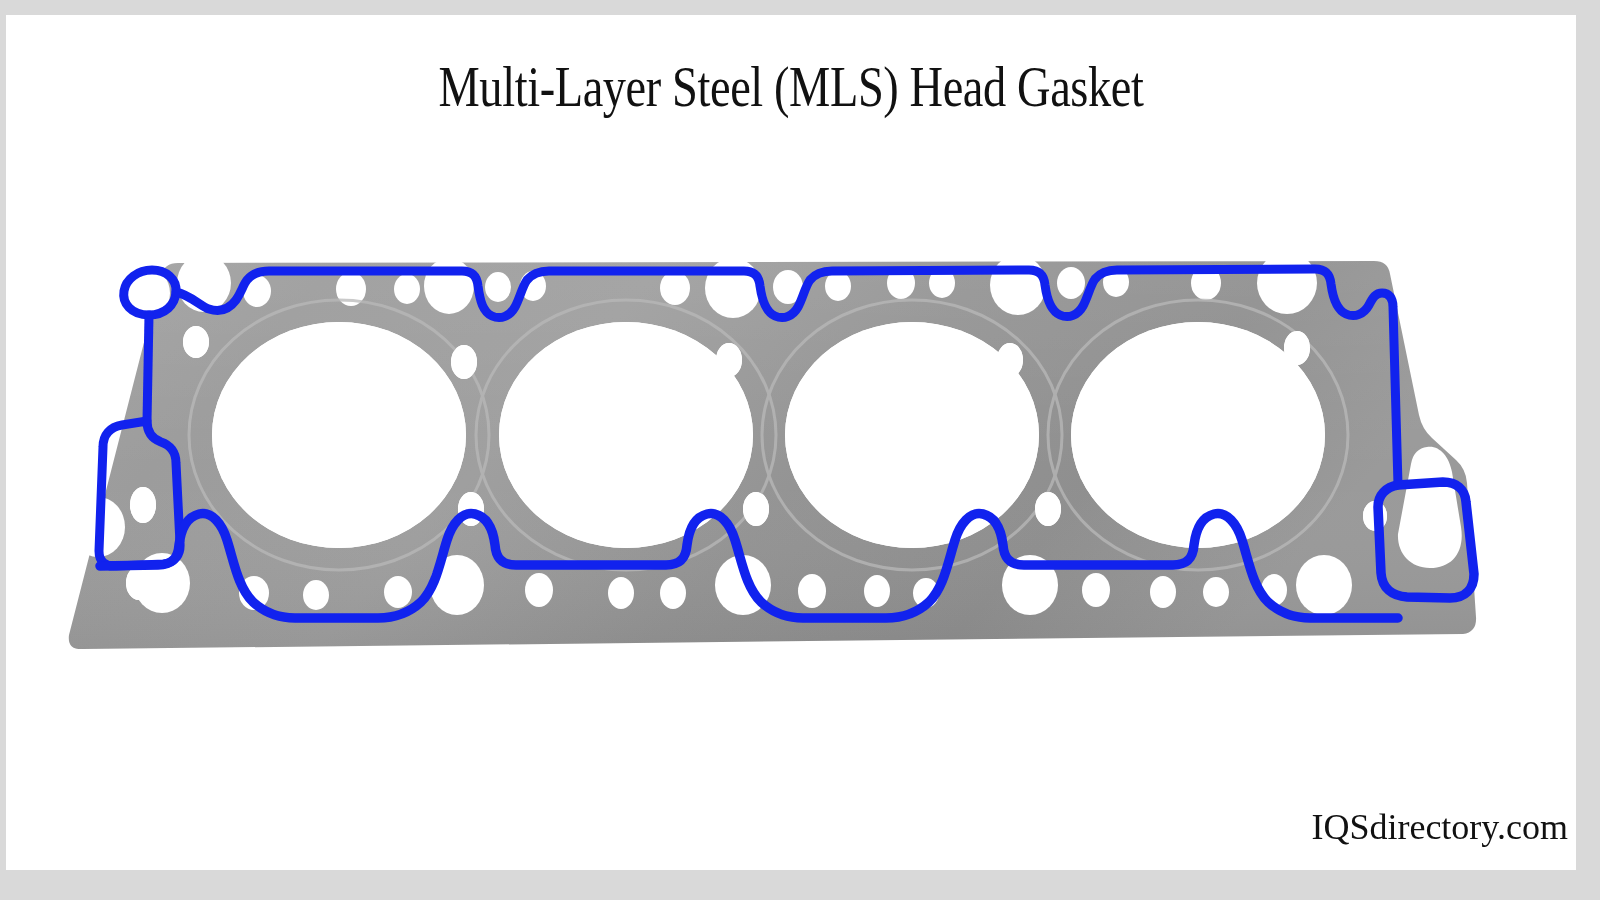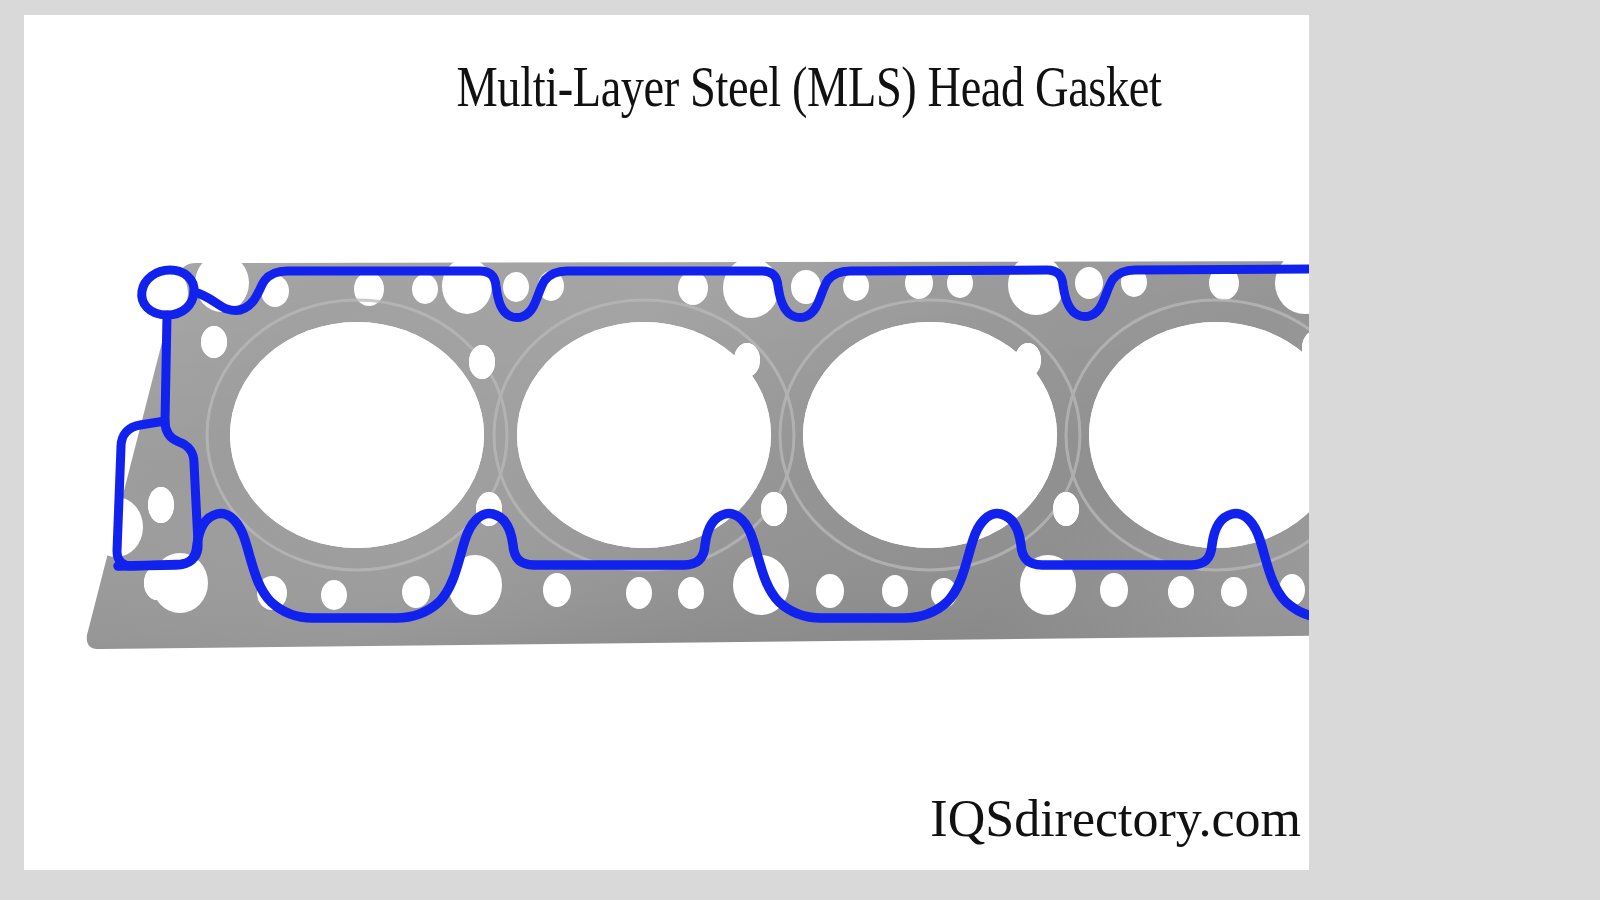--- a/index.html
+++ b/index.html
@@ -15,23 +15,23 @@
     font-family: "Liberation Serif", "DejaVu Serif", serif;
   }
   #frame {
     position: absolute;
     left: 0; top: 0;
     width: 1600px; height: 900px;
     background: #d9d9d9;
   }
   #canvas {
     position: absolute;
-    left: 24px;
+    left: 6px;
     top: 15px;
-    width: 1285px;
+    width: 1570px;
     height: 855px;
     background: #ffffff;
     overflow: hidden;
   }
   #title {
     position: absolute;
     left: 0;
     top: 38px;
     width: 1570px;
     text-align: center;
@@ -42,21 +42,21 @@
     letter-spacing: -0.5px;
     transform: scaleX(0.80);
     transform-origin: 50% 50%;
     white-space: nowrap;
   }
   #watermark {
     position: absolute;
     right: 8px;
     bottom: 22px;
     font-family: "Liberation Serif", "DejaVu Serif", serif;
-    font-size: 52px;
+    font-size: 36px;
     color: #111111;
     white-space: nowrap;
   }
   #gasket-wrap {
     position: absolute;
     left: 0;
     top: 0;
     width: 1570px;
     height: 855px;
   }

